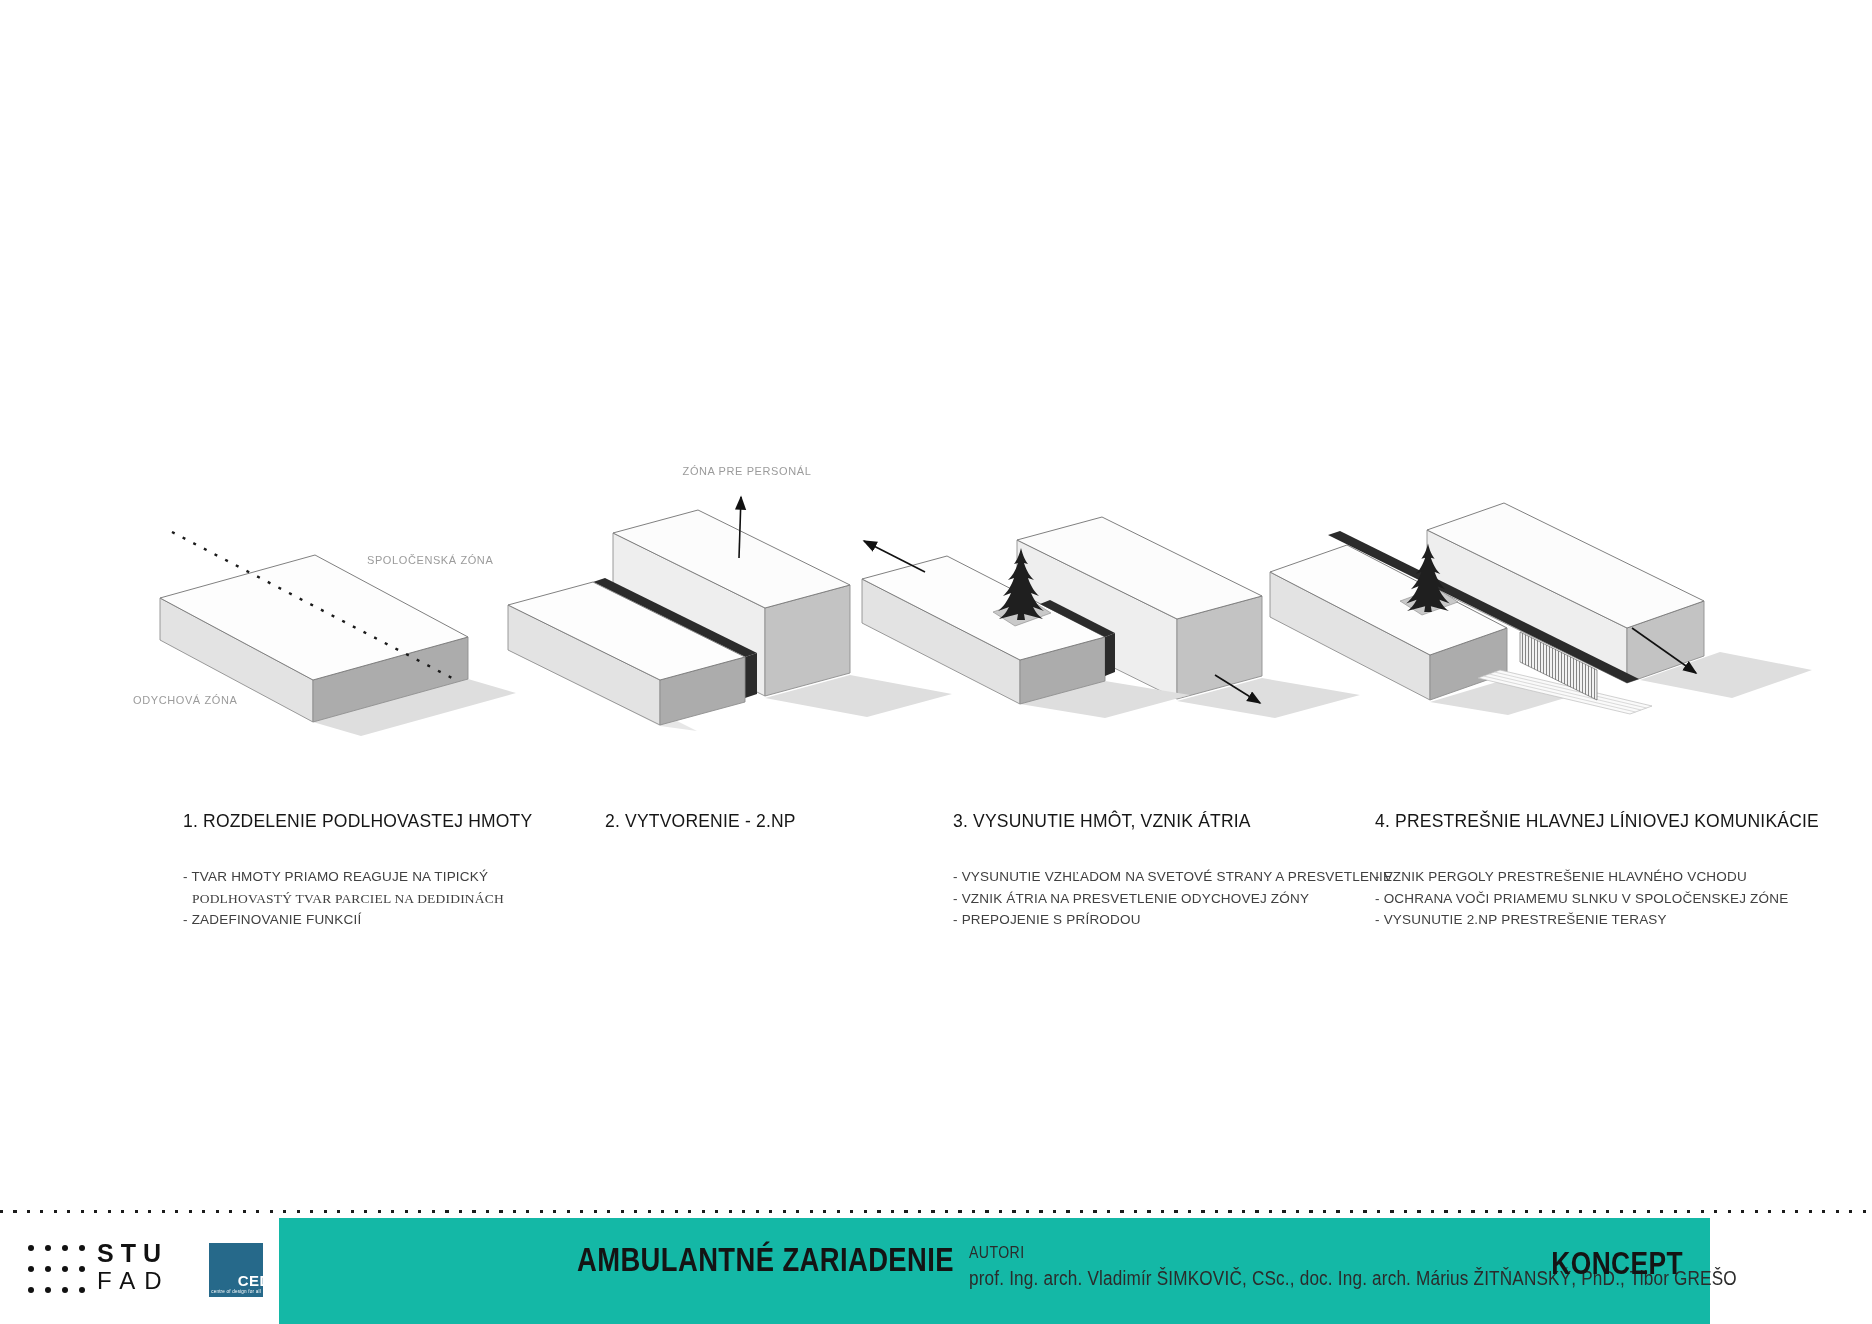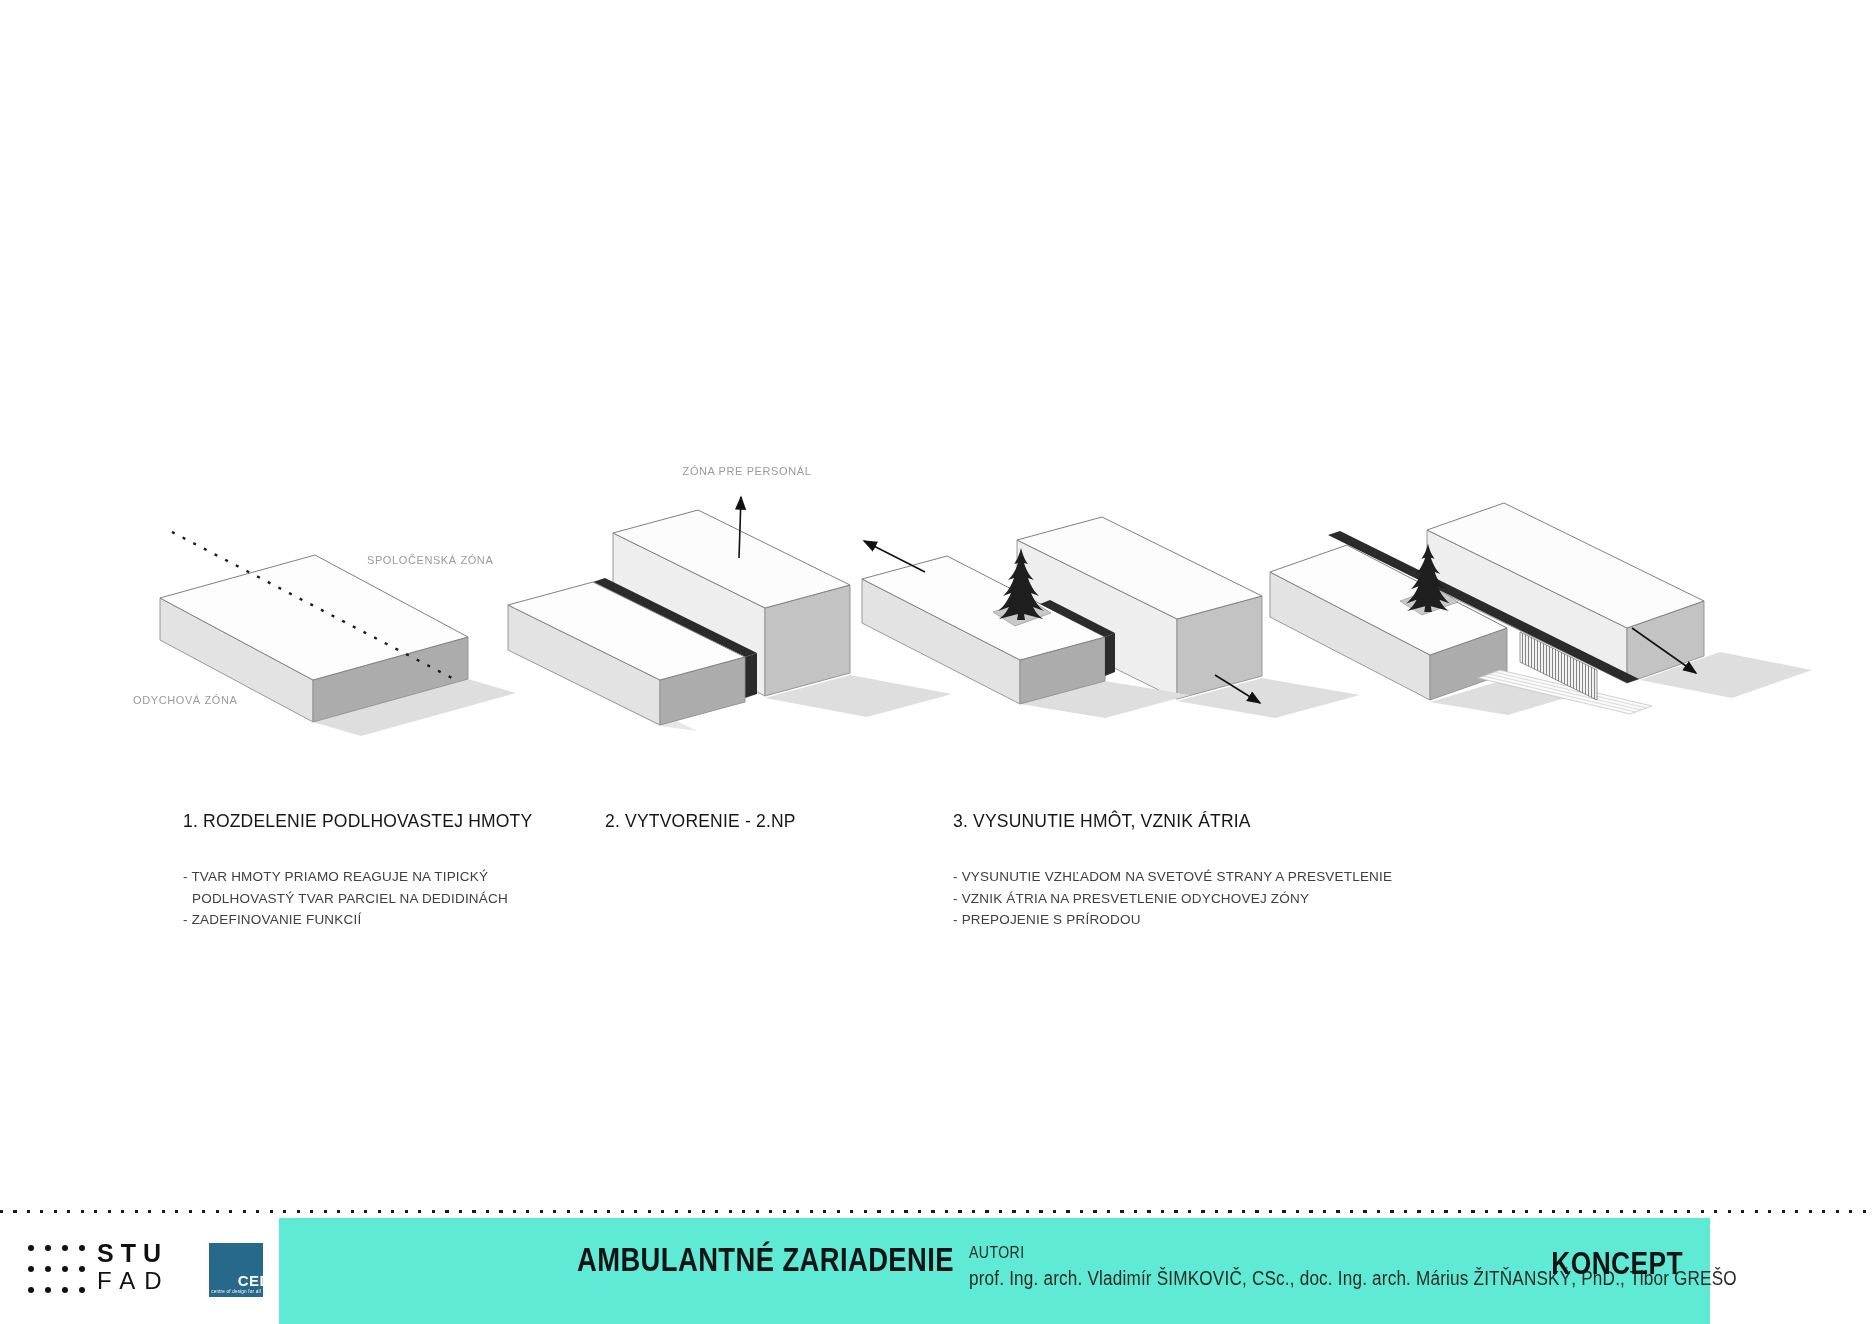--- a/index.html
+++ b/index.html
@@ -13,21 +13,21 @@
   .col { position:absolute; top:811px; width:420px; }
   .col-title {
     font-size:17.5px; font-weight:400; color:#161616; letter-spacing:.2px;
     white-space:nowrap;
   }
   .bullets { margin-top:34px; }
   .b {
     font-size:13.5px; color:#404040; line-height:21.5px; white-space:nowrap;
     letter-spacing:.2px;
   }
-  .b.cont { padding-left:9px; }
+  .b.cont { padding-left:9px;font-family:Liberation Serif, serif; }
 
   #col1 { left:183px; }
   #col2 { left:605px; }
   #col3 { left:953px; }
   #col4 { left:1375px; }
 
   
   #diagrams { position:absolute; left:0; top:0; }
   .lbl { font-size:11px; fill:#9b9b9b; letter-spacing:.6px; }
 
@@ -189,20 +189,28 @@
 
   <div class="col" id="col3">
     <div class="col-title">3. VYSUNUTIE HMÔT, VZNIK ÁTRIA</div>
     <div class="bullets">
       <div class="b">- VYSUNUTIE VZHĽADOM NA SVETOVÉ STRANY A PRESVETLENIE</div>
       <div class="b">- VZNIK ÁTRIA NA PRESVETLENIE ODYCHOVEJ ZÓNY</div>
       <div class="b">- PREPOJENIE S PRÍRODOU</div>
     </div>
   </div>
 
+  <div class="col" id="col4">
+    <div class="col-title">4. PRESTREŠNIE HLAVNEJ LÍNIOVEJ KOMUNIKÁCIE</div>
+    <div class="bullets">
+      <div class="b">- VZNIK PERGOLY PRESTREŠENIE HLAVNÉHO VCHODU</div>
+      <div class="b">- OCHRANA VOČI PRIAMEMU SLNKU V SPOLOČENSKEJ ZÓNE</div>
+      <div class="b">- VYSUNUTIE 2.NP PRESTREŠENIE TERASY</div>
+    </div>
+  </div>
 
   <div id="dotted-rule"></div>
 
   <div id="footer">
     <div class="stu-dots">
       <i></i>
         <i></i>
         <i></i>
         <i></i>
       <i></i>
@@ -216,21 +224,21 @@
     </div>
     <div class="stu-text">
       <div class="stu-line1">STU</div>
       <div class="stu-line2">FAD</div>
     </div>
     <div class="ceda" id="ceda-logo" style="background: rgb(38, 105, 138);">
       <div class="ceda-label">CEDA</div>
       <div class="ceda-sub">centre of design for all</div>
     </div>
 
-    <div id="footer-bar" style="background: #5eead4;">
+    <div id="footer-bar" style="background: #14b8a6;">
       <div class="project-title">AMBULANTNÉ ZARIADENIE</div>
       <div class="autori-block">
         <div class="autori-label">AUTORI</div>
         <div class="autori-names">prof. Ing. arch. Vladimír ŠIMKOVIČ, CSc., doc. Ing. arch. Márius ŽITŇANSKÝ, PhD., Tibor GREŠO</div>
       </div>
       <div class="phase">KONCEPT</div>
     </div>
   </div>
 
 </div>

